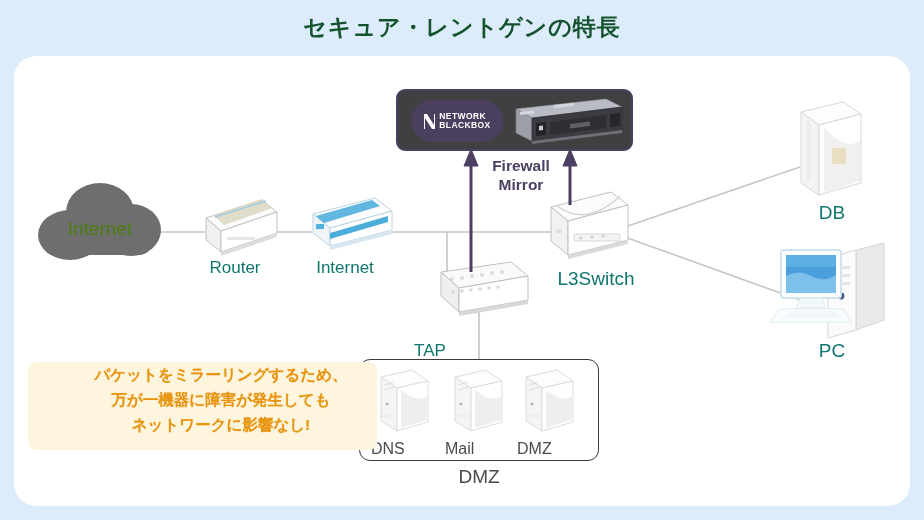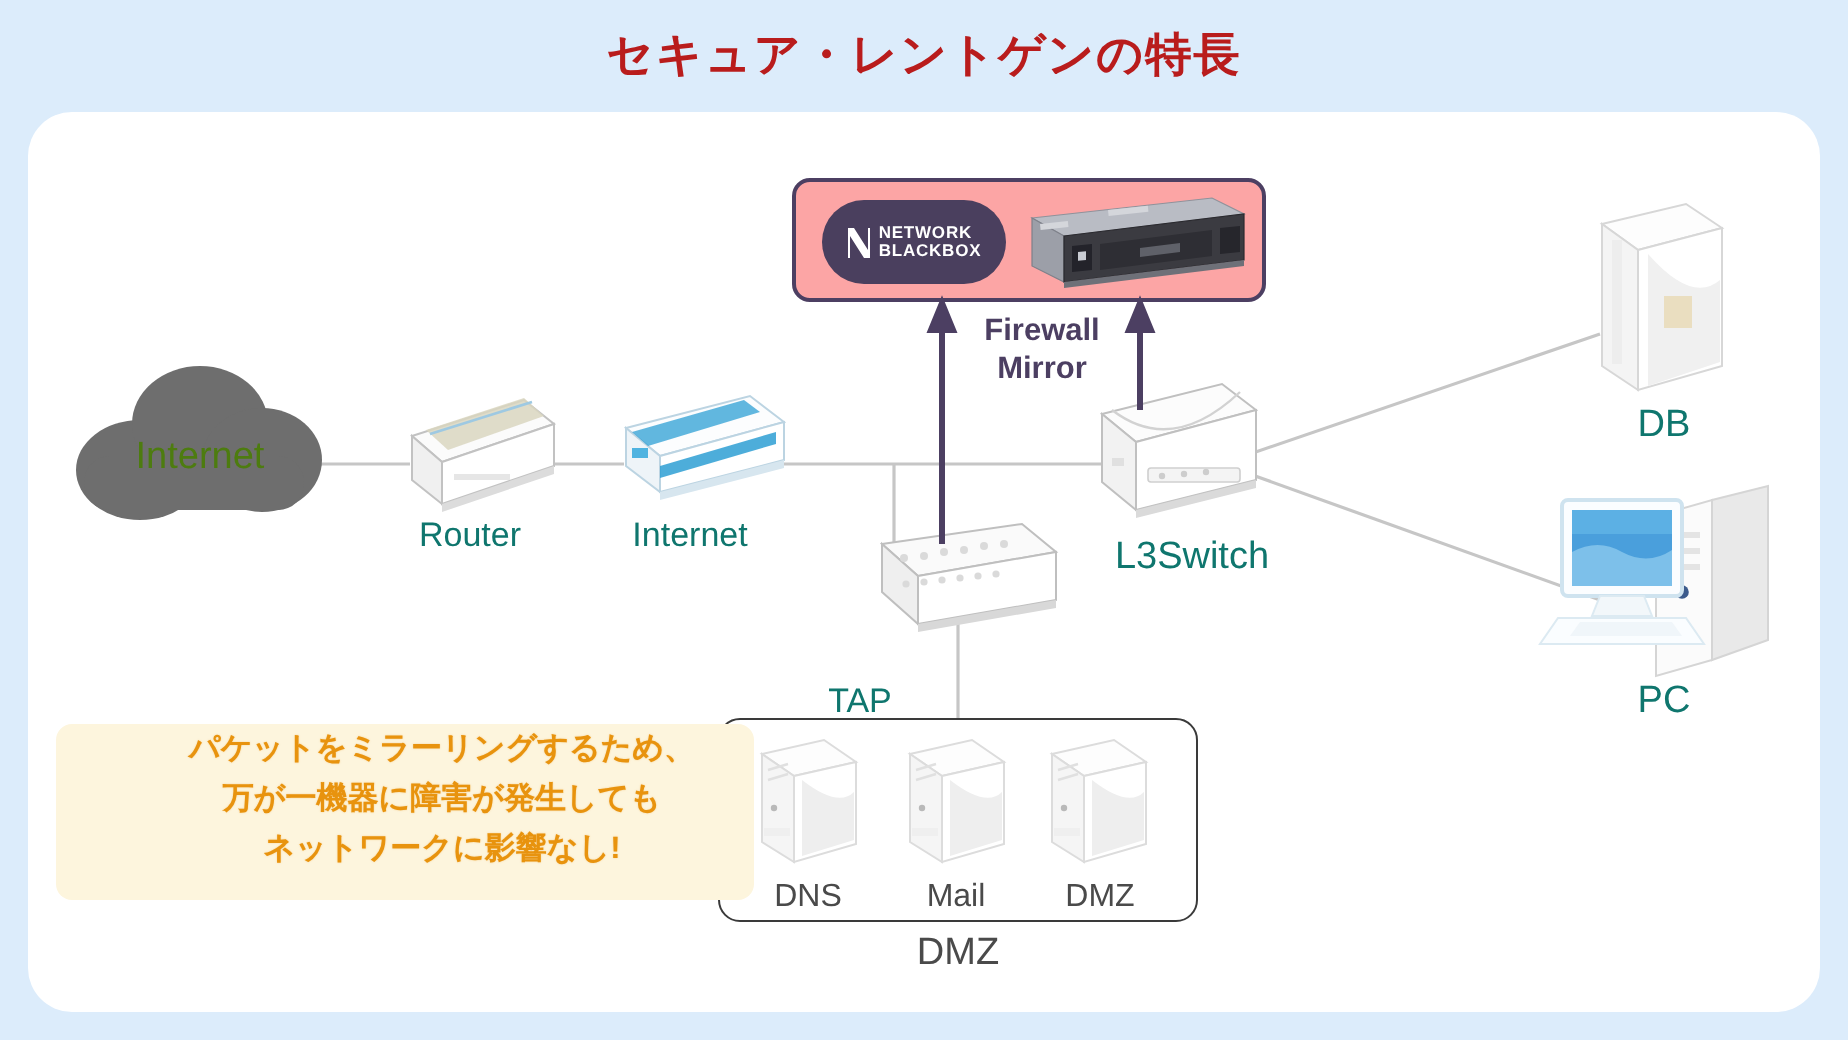--- a/index.html
+++ b/index.html
@@ -22,21 +22,21 @@
 
   
   .title {
     position: absolute;
     top: 12px;
     left: 0;
     width: 924px;
     text-align: center;
     font-size: 23px;
     font-weight: bold;
-    color: #b91c1c;
+    color: #14532d;
     letter-spacing: 1px;
     z-index: 5;
   }
 
   
   .panel {
     position: absolute;
     left: 14px;
     top: 56px;
     width: 896px;
@@ -76,21 +76,21 @@
     z-index: 4;
   }
 
   
   .bbox {
     position: absolute;
     left: 396px;
     top: 89px;
     width: 237px;
     height: 62px;
-    background: #fca5a5;
+    background: #404040;
     border: 2px solid #4c3f62;
     border-radius: 9px;
     box-sizing: border-box;
     z-index: 3;
   }
   .bb-logo {
     position: absolute;
     left: 13px;
     top: 9px;
     width: 92px;
@@ -160,21 +160,21 @@
     width: 240px;
     text-align: center;
     font-size: 19px;
     color: #4a4a4a;
     z-index: 4;
   }
   .dmz-srv-label {
     position: absolute;
     font-size: 16px;
     color: #4a4a4a;
-    text-align: center;
+    text-align: left;
     width: 66px;
     z-index: 4;
   }
 
   
   .callout {
     position: absolute;
     left: 28px;
     top: 362px;
     width: 312px;

